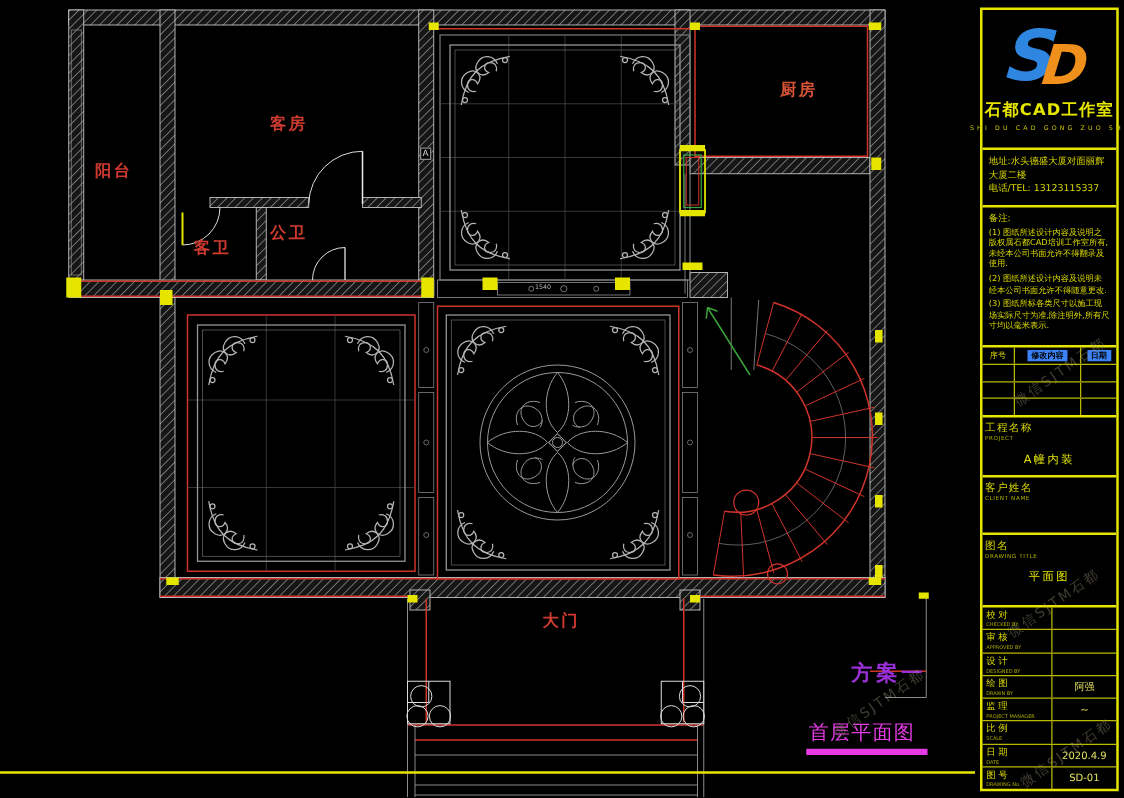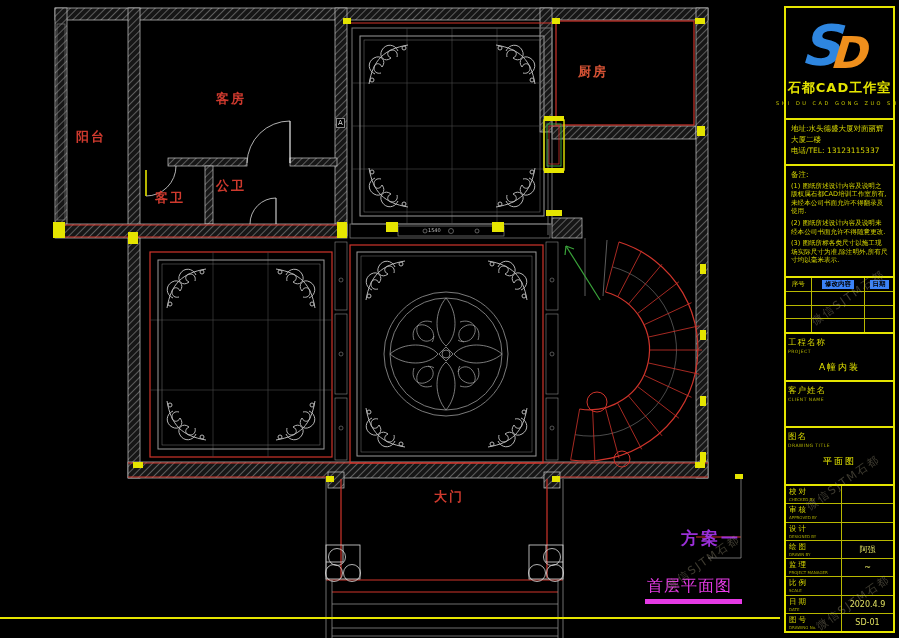--- a/index.html
+++ b/index.html
@@ -243,21 +243,21 @@
       <rect x="552" y="476" width="8" height="6"></rect>
         <rect x="386" y="222" width="12" height="10"></rect>
       <rect x="492" y="222" width="12" height="10"></rect>
         <rect x="735" y="474" width="8" height="5"></rect>
       <rect x="695" y="18" width="10" height="6"></rect>
     </g>
   </svg>
 
   <div class="room-label" style="left:76px;top:128px">阳台</div>
   <div class="room-label" style="left:216px;top:90px">客房</div>
-  <div class="room-label kitchen" style="left:578px;top:63px">厨房</div>
+  <div class="room-label kitchen" style="left:624px;top:63px">厨房</div>
   <div class="room-label" style="left:155px;top:189px">客卫</div>
   <div class="room-label" style="left:216px;top:177px">公卫</div>
   <div class="room-label" style="left:434px;top:488px">大门</div>
 
   <div class="marker-a">A</div>
   <div class="dim-text">1540</div>
 
   <div class="scheme-label">方案一</div>
   <div class="caption">首层平面图</div>
   <div class="caption-bar"></div>

